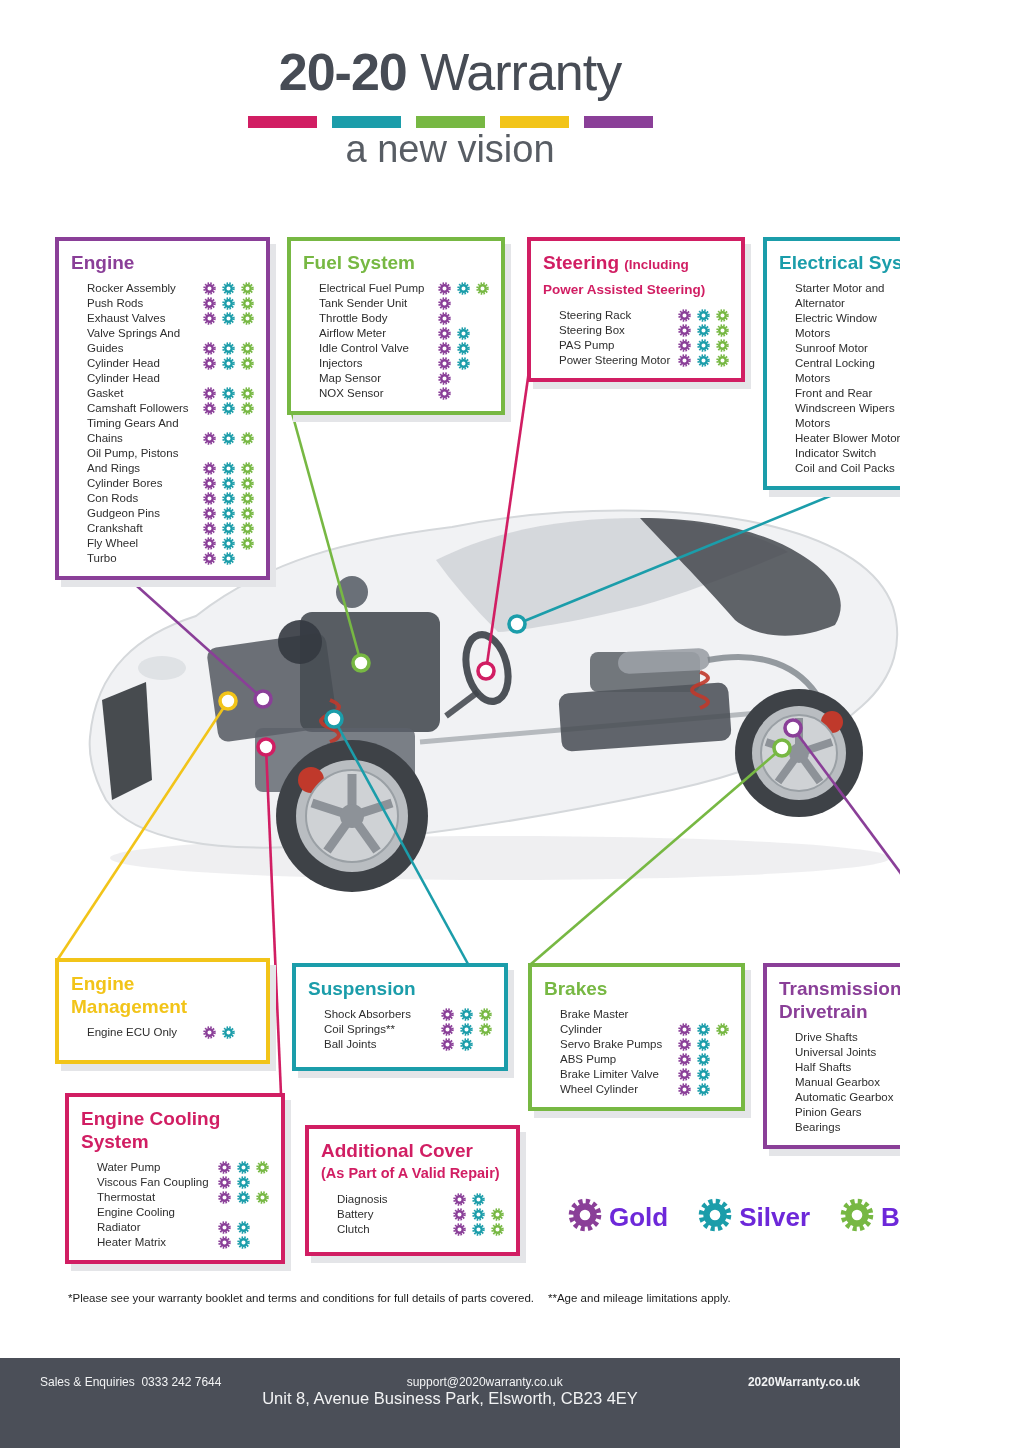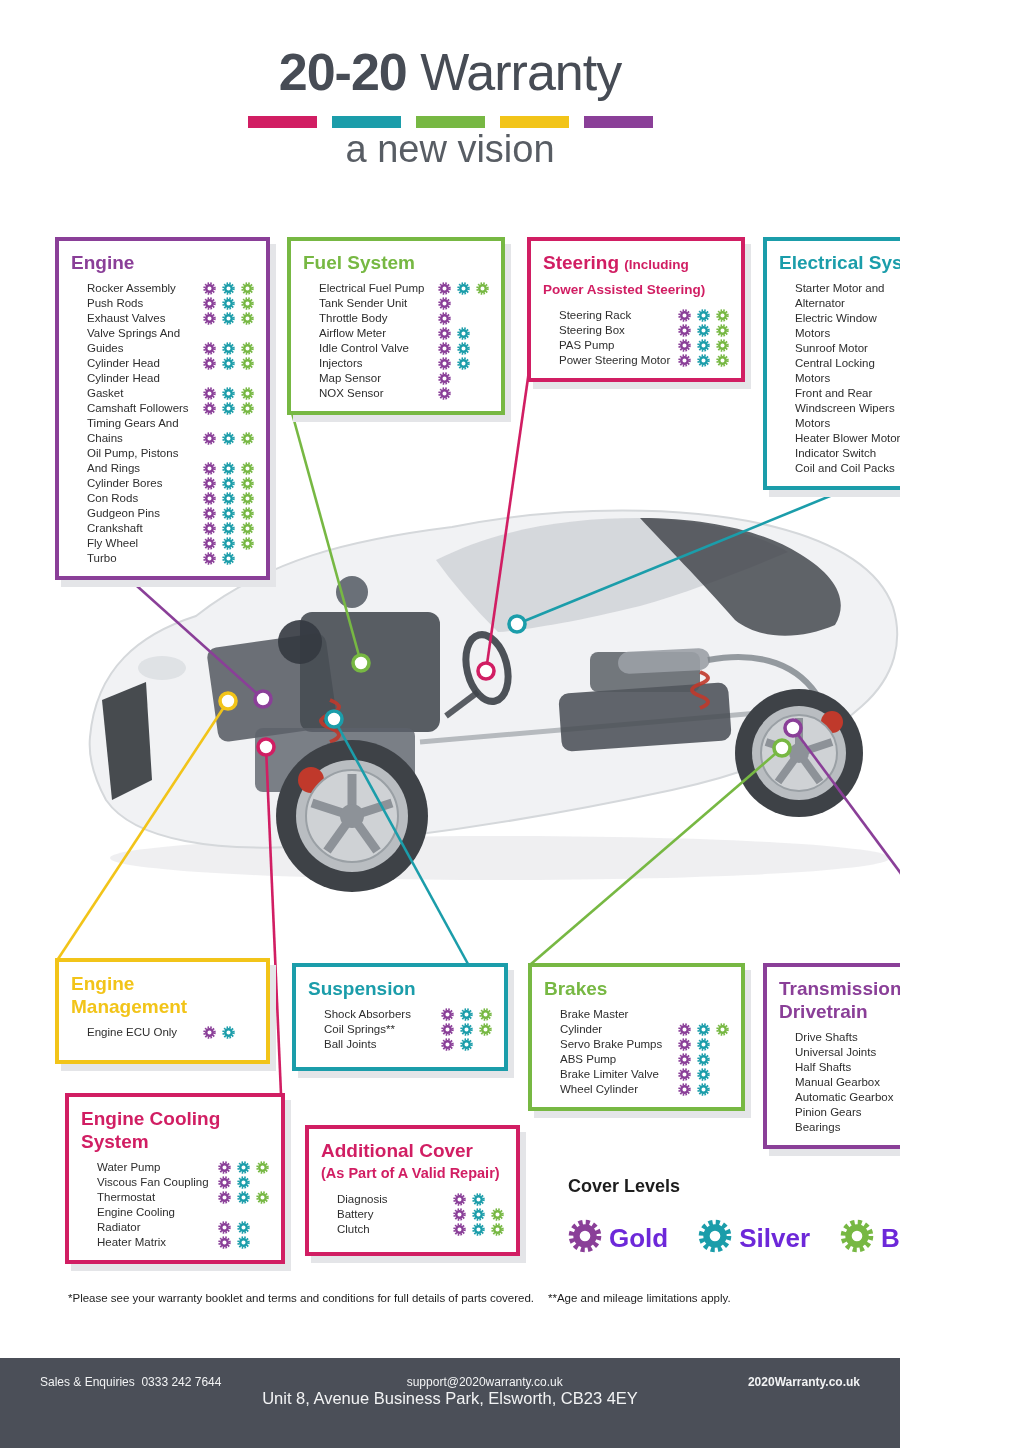--- a/index.html
+++ b/index.html
@@ -1469,21 +1469,20 @@
                 <circle cx="12" cy="12" r="9.5" fill="none" stroke="#77b843" stroke-width="4" stroke-dasharray="2.8 2.2"></circle>
                 <circle cx="12" cy="12" r="6" fill="none" stroke="#77b843" stroke-width="4.5"></circle>
               </svg>
             </span>
           </span>
         </div>
       </div>
   </div>
 
   <div class="cover-levels">
-    <div class="cover-levels-title">Cover Levels</div>
     <div class="levels-row">
       <div class="level">
         <span><svg width="34" height="34" viewBox="0 0 24 24">
               <circle cx="12" cy="12" r="9.5" fill="none" stroke="#8a3f98" stroke-width="4" stroke-dasharray="2.8 2.2"></circle>
               <circle cx="12" cy="12" r="6" fill="none" stroke="#8a3f98" stroke-width="4.5"></circle>
             </svg></span>
         <span class="level-name">Gold</span>
       </div>
       <div class="level">
         <span><svg width="34" height="34" viewBox="0 0 24 24">

